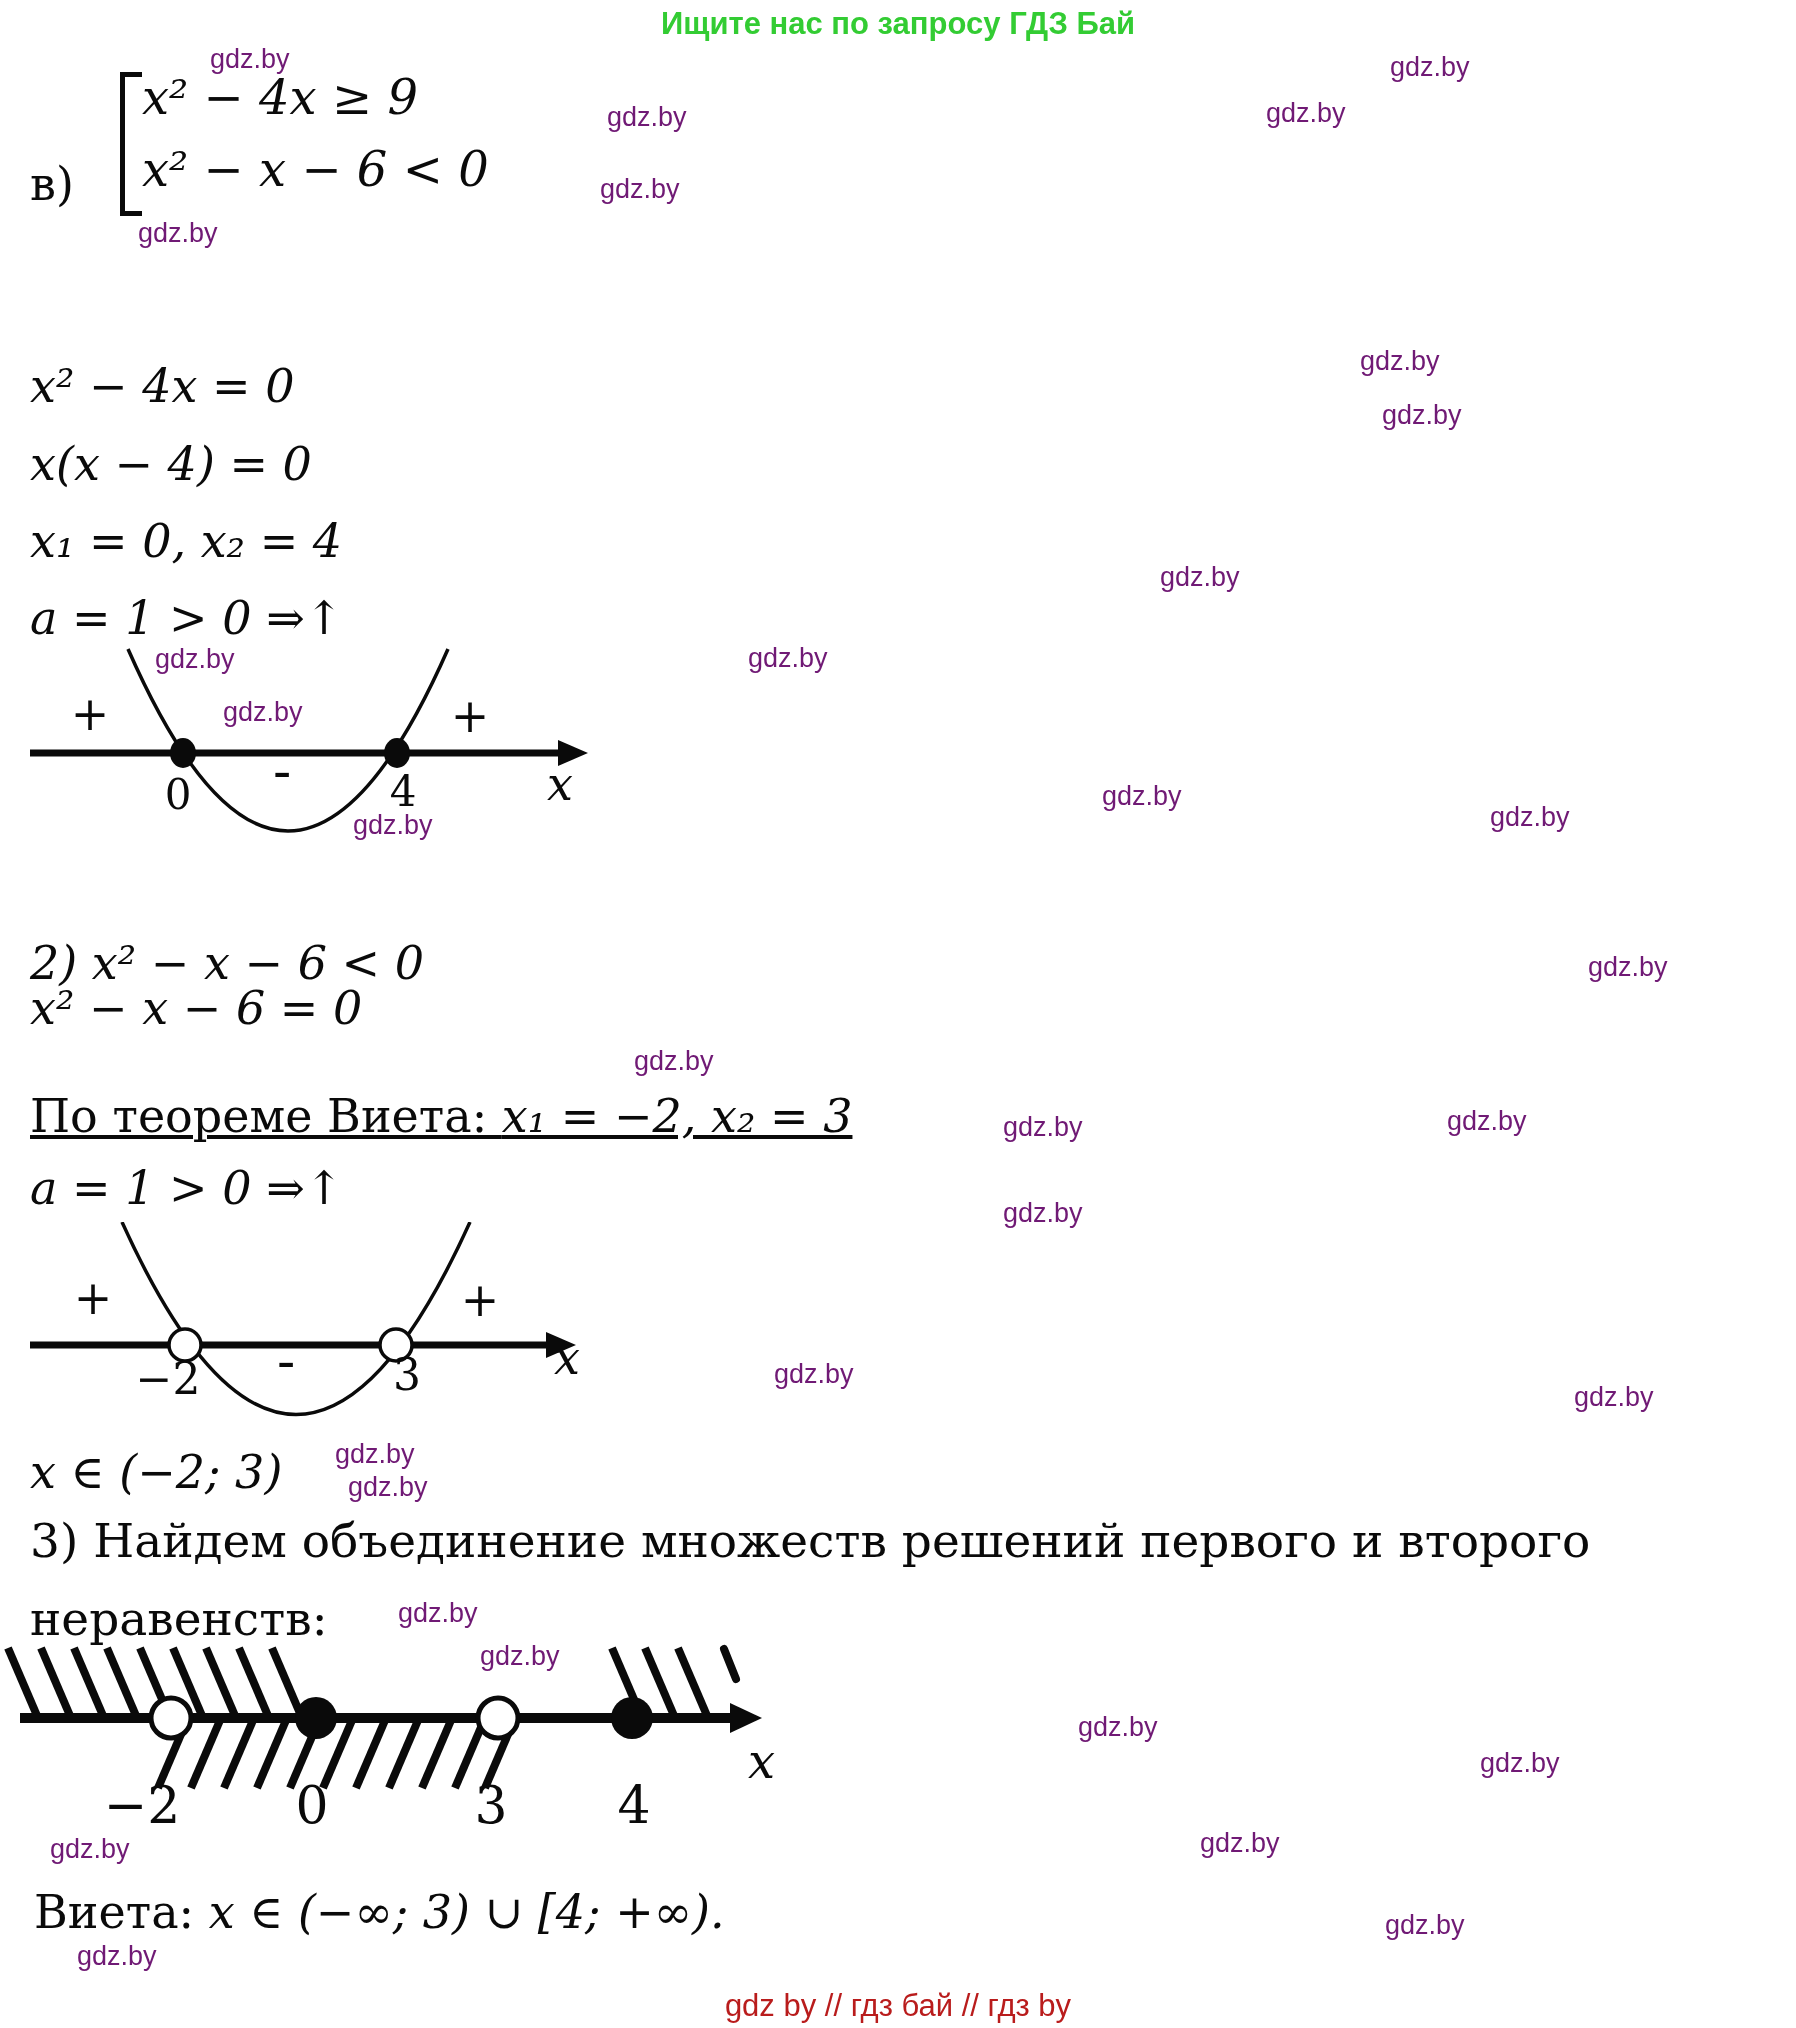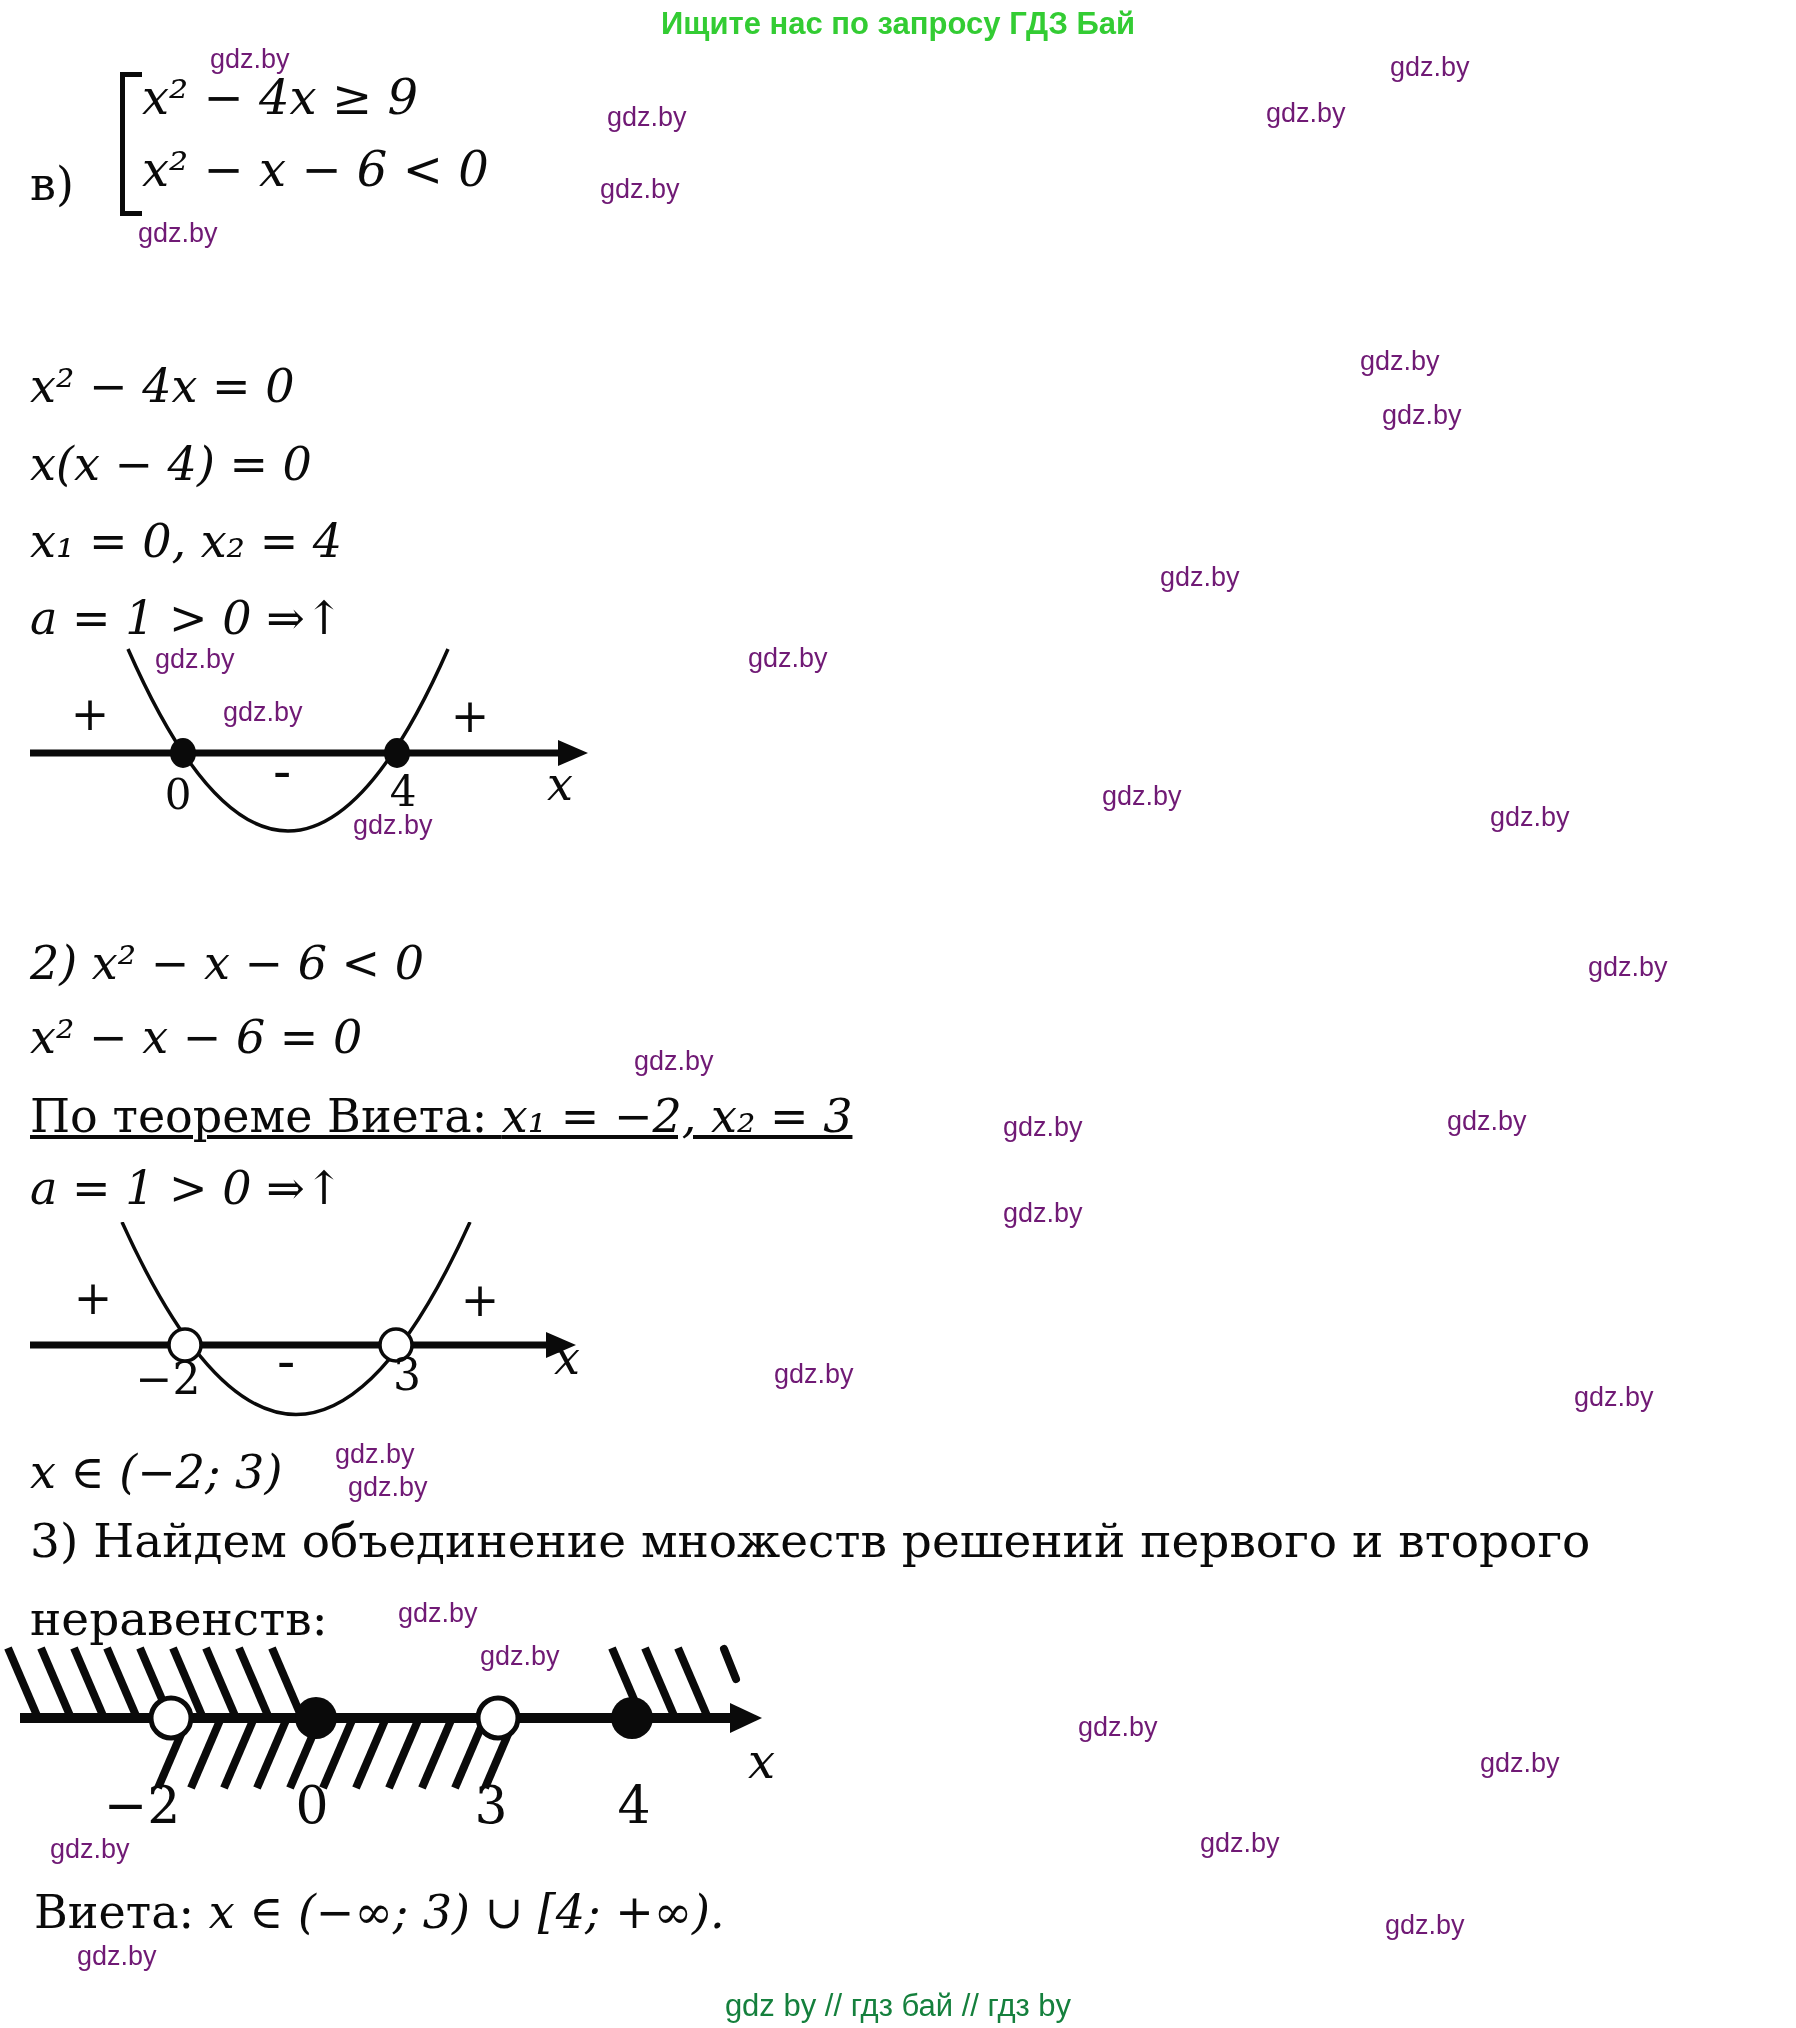--- a/index.html
+++ b/index.html
@@ -46,21 +46,21 @@
     <text x="72" y="88" font-size="46" text-anchor="middle">+</text>
     <text x="452" y="90" font-size="46" text-anchor="middle">+</text>
     <text x="264" y="148" font-size="54" text-anchor="middle">-</text>
     <text x="160" y="167" font-size="42" text-anchor="middle">0</text>
     <text x="385" y="164" font-size="42" text-anchor="middle">4</text>
     <text x="555" y="158" font-size="46" text-anchor="end" class="ital">x</text>
   </svg>
 
 
   <div class="abs math" style="left:30px;top:939px;">2) x² − x − 6 &lt; 0</div>
-  <div class="abs math" style="left:30px;top:1013px;">x² − x − 6 = 0</div>
+  <div class="abs math" style="left:30px;top:984px;">x² − x − 6 = 0</div>
   <div class="abs" style="left:30px;top:1092px;font-size:46px;line-height:1.08;text-decoration:underline;">
     <span style="font-style:normal;">По теореме Виета: </span><span style="font-style:italic;">x₁ = −2, x₂ = 3</span>
   </div>
   <div class="abs math" style="left:30px;top:1164px;">a = 1 &gt; 0 ⇒↑</div>
 
   <svg class="abs" style="left:18px;top:1222px;" width="600" height="235" viewBox="0 0 600 235">
     <path d="M 104,0 Q 278,385 452,0" fill="none" stroke="#0a0a0a" stroke-width="3.5"></path>
     <line x1="12" y1="123" x2="534" y2="123" stroke="#0a0a0a" stroke-width="7"></line>
     <polygon points="558,123 528,110 528,136" fill="#0a0a0a"></polygon>
     <circle cx="167" cy="123" r="16" fill="#ffffff" stroke="#0a0a0a" stroke-width="3.5"></circle>
@@ -119,21 +119,21 @@
     <text x="312" y="190" font-size="52" text-anchor="middle">0</text>
     <text x="491" y="190" font-size="52" text-anchor="middle">3</text>
     <text x="634" y="190" font-size="52" text-anchor="middle">4</text>
     <text x="775" y="145" font-size="48" text-anchor="end" class="ital">x</text>
   </svg>
 
   <div class="abs" style="left:34px;top:1888px;font-size:46px;line-height:1.08;">
     <span style="font-style:normal;">Виета: </span><span style="font-style:italic;">x ∈ (−∞; 3) ∪ [4; +∞).</span>
   </div>
 
-  <div class="footer" style="color:#15803d;">gdz by  //  гдз бай  //  гдз by</div>
+  <div class="footer" style="color:#b91c1c;">gdz by  //  гдз бай  //  гдз by</div>
 
   <div class="wm" style="left:210px;top:46px;">gdz.by</div>
   <div class="wm" style="left:607px;top:104px;">gdz.by</div>
   <div class="wm" style="left:600px;top:176px;">gdz.by</div>
   <div class="wm" style="left:138px;top:220px;">gdz.by</div>
   <div class="wm" style="left:1390px;top:54px;">gdz.by</div>
   <div class="wm" style="left:1266px;top:100px;">gdz.by</div>
   <div class="wm" style="left:1360px;top:348px;">gdz.by</div>
   <div class="wm" style="left:1382px;top:402px;">gdz.by</div>
   <div class="wm" style="left:1160px;top:564px;">gdz.by</div>

